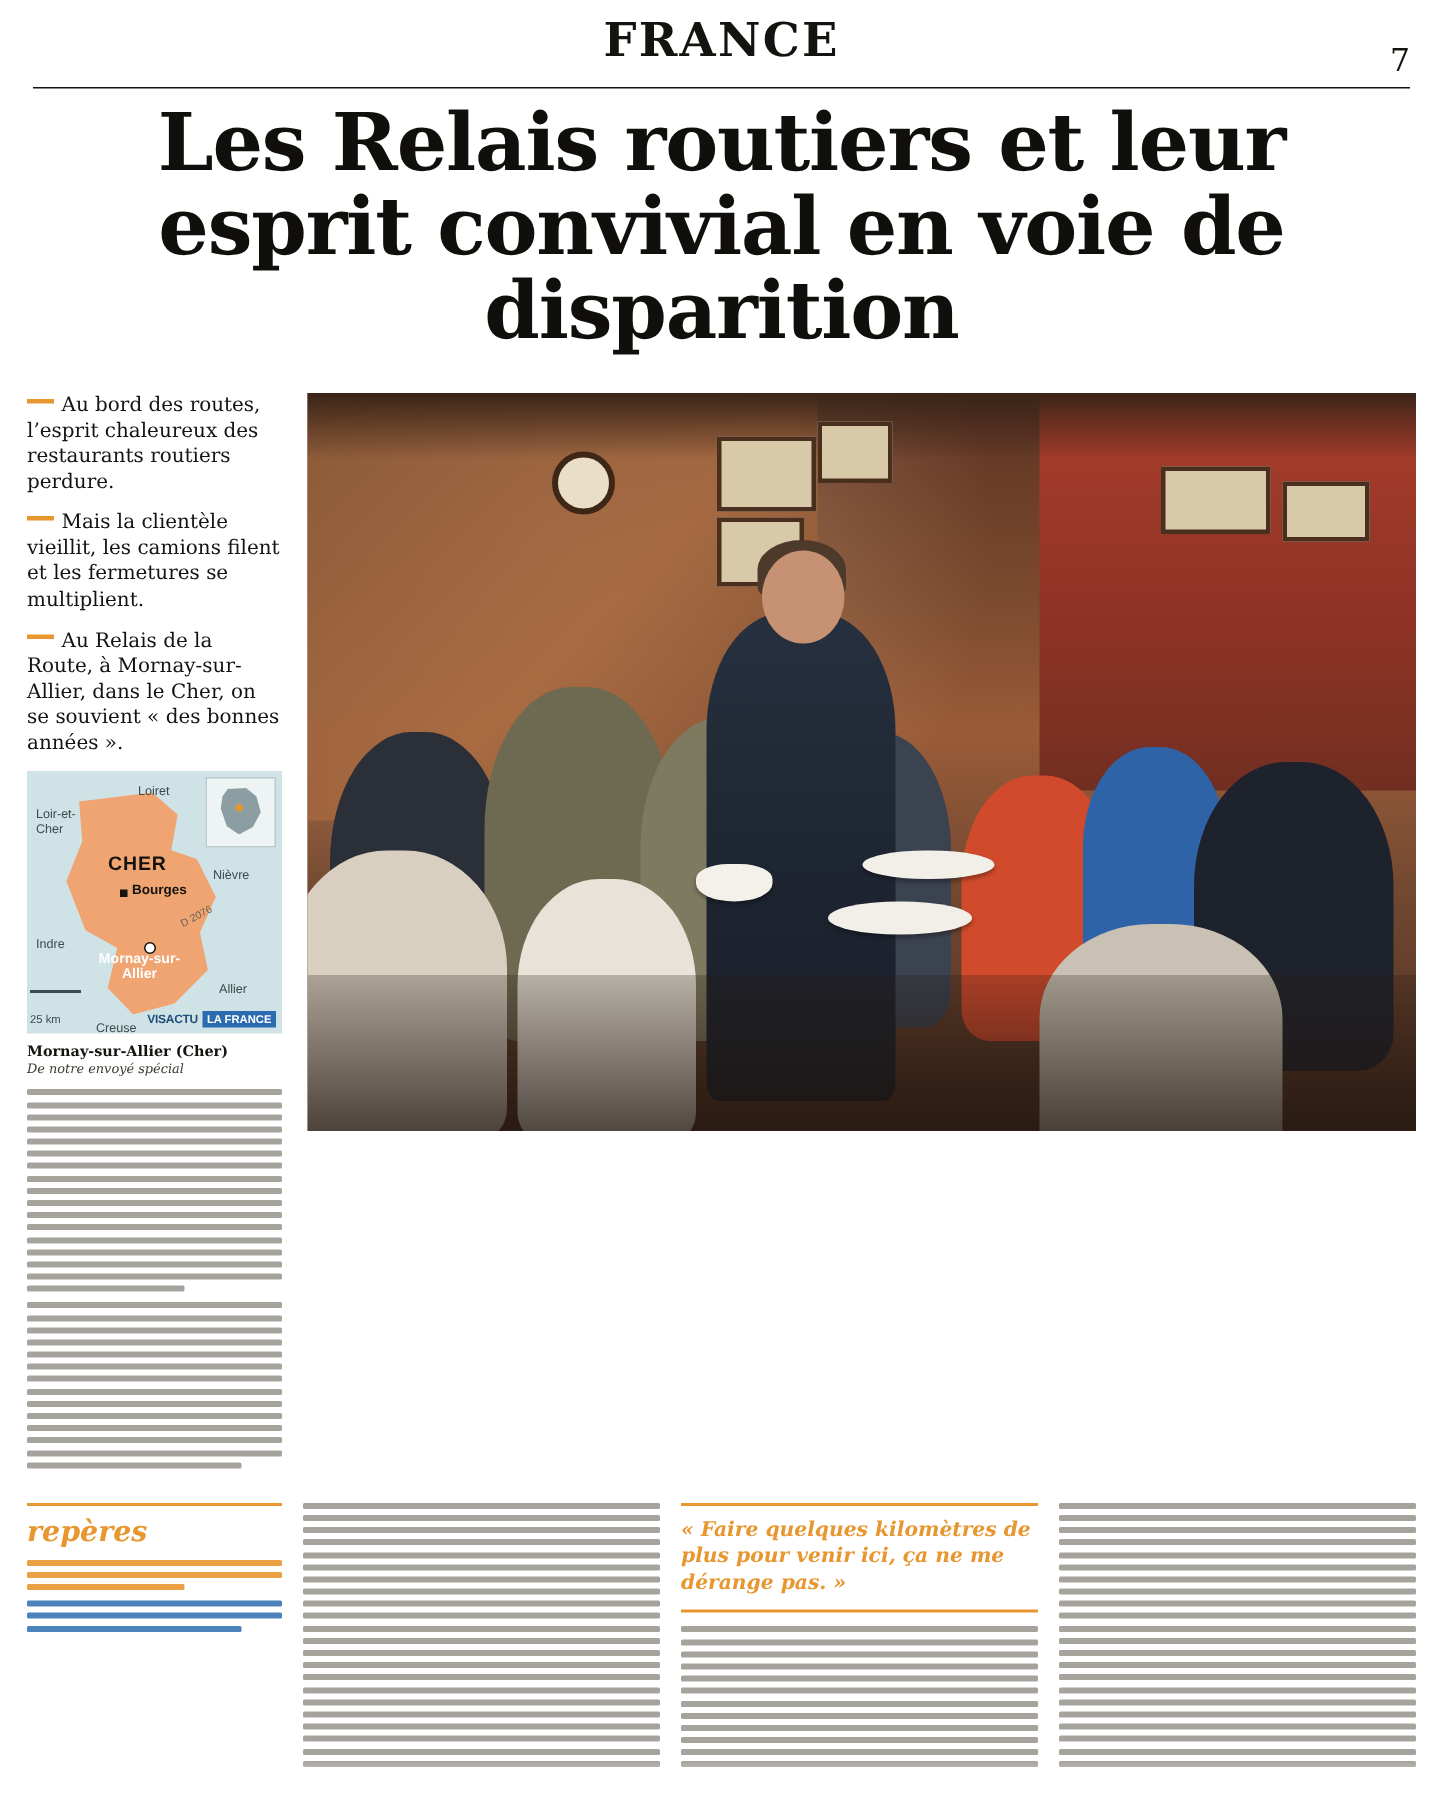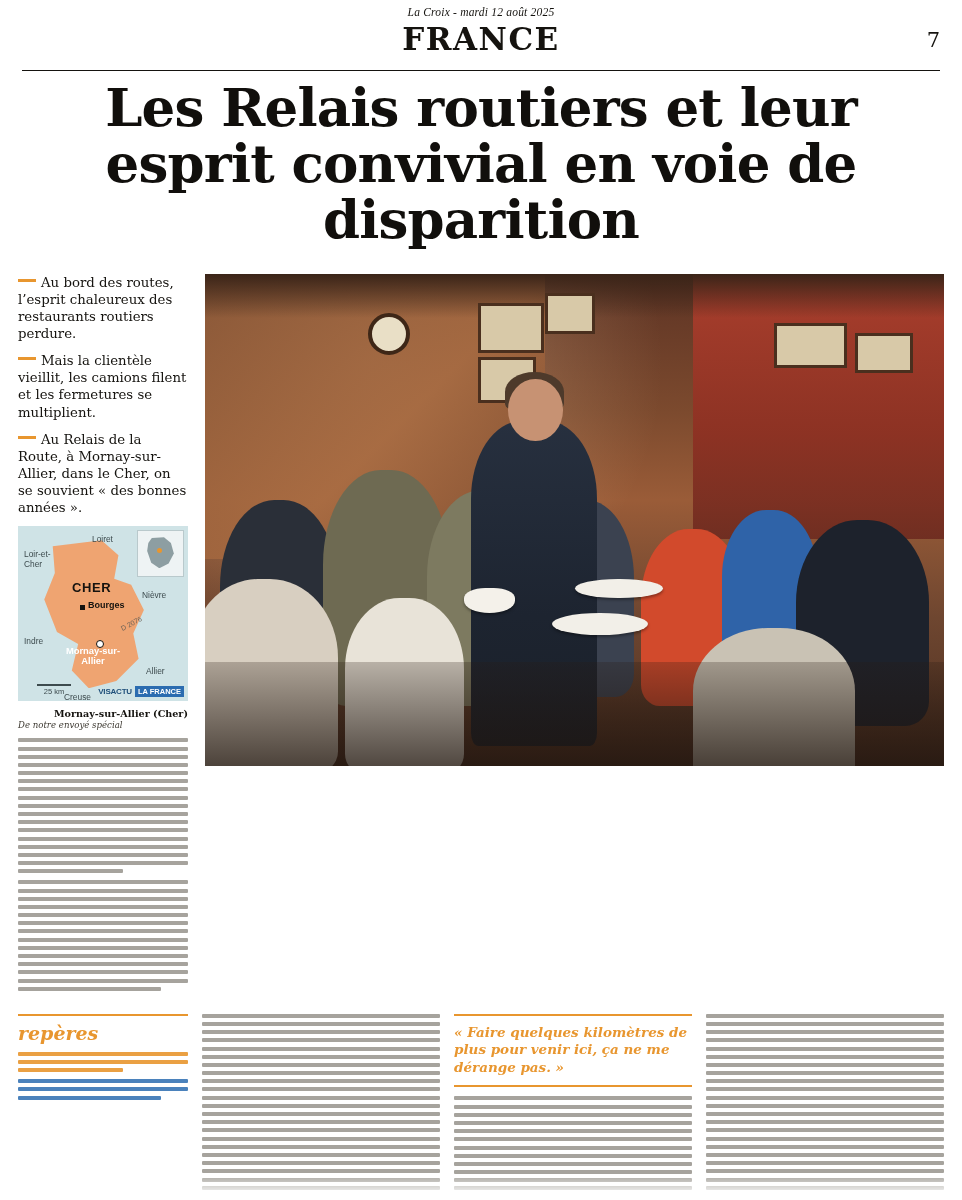--- a/index.html
+++ b/index.html
@@ -191,28 +191,28 @@
     border-radius: 50%;
   }
   .map-road {
     position: absolute;
     font-size: 7px;
     color: #6d6257;
     transform: rotate(-28deg);
   }
   .map-scale {
     position: absolute;
-    left: 19px;
+    left: 2px;
     bottom: 5px;
     font-size: 7.5px;
     color: #3d4b4e;
     border-top: 2px solid #3d4b4e;
-    padding-top: 1px;
+    padding-top: 13px;
     width: 34px;
-    text-align: center;
+    text-align: left;
   }
   .map-credit {
     position: absolute;
     right: 4px;
     bottom: 4px;
     display: flex;
     align-items: center;
     gap: 3px;
   }
   .map-credit .visactu {
@@ -229,21 +229,20 @@
     padding: 1px 3px;
   }
 
   
   .dateline {
     margin-top: 7px;
     font-family: "DejaVu Serif", serif;
     font-weight: bold;
     font-size: 9.6px;
     color: #15130f;
-    margin-left: 36px;
   }
   .dateline-sub {
     font-family: "DejaVu Serif", serif;
     font-style: italic;
     font-size: 8.6px;
     color: #3c3830;
     margin-top: 1px;
   }
 
   
@@ -406,21 +405,20 @@
     background: linear-gradient(180deg, rgba(255,255,255,0), #ffffff 85%);
     pointer-events: none;
   }
 </style>
 </head>
 <body>
 
 <div class="page">
 
   <div class="masthead">
-    <div class="masthead-kicker">La Croix - mardi 12 août 2025</div>
     <div class="masthead-title">FRANCE</div>
   </div>
   <div class="page-number">7</div>
   <div class="rule-top"></div>
 
   <h1 class="headline">Les Relais routiers et leur esprit convivial en voie de disparition</h1>
 
   <div class="content">
 
     <div class="col-left">

